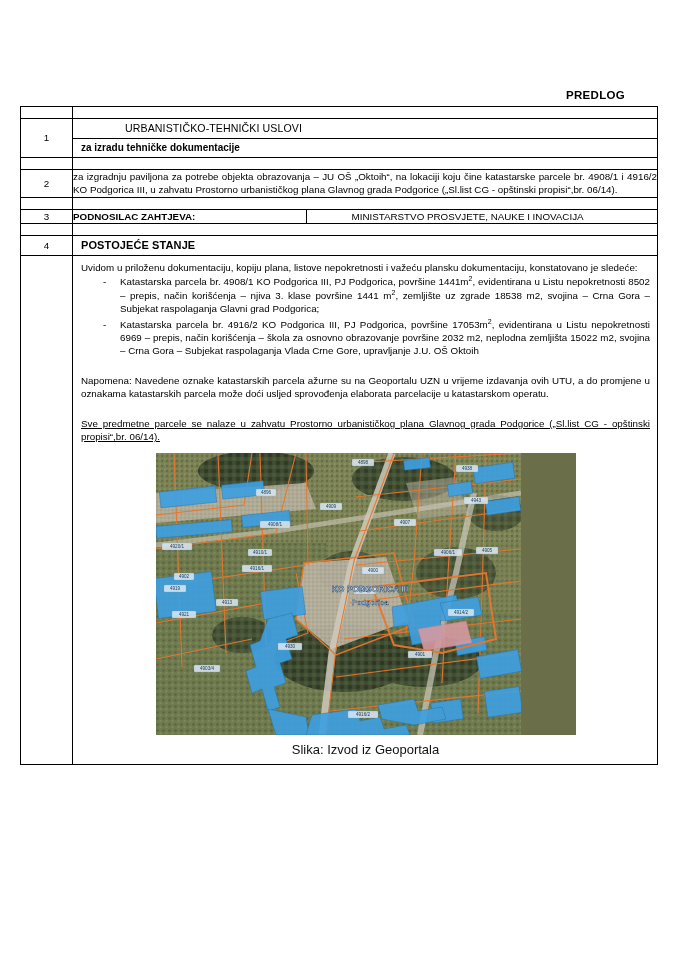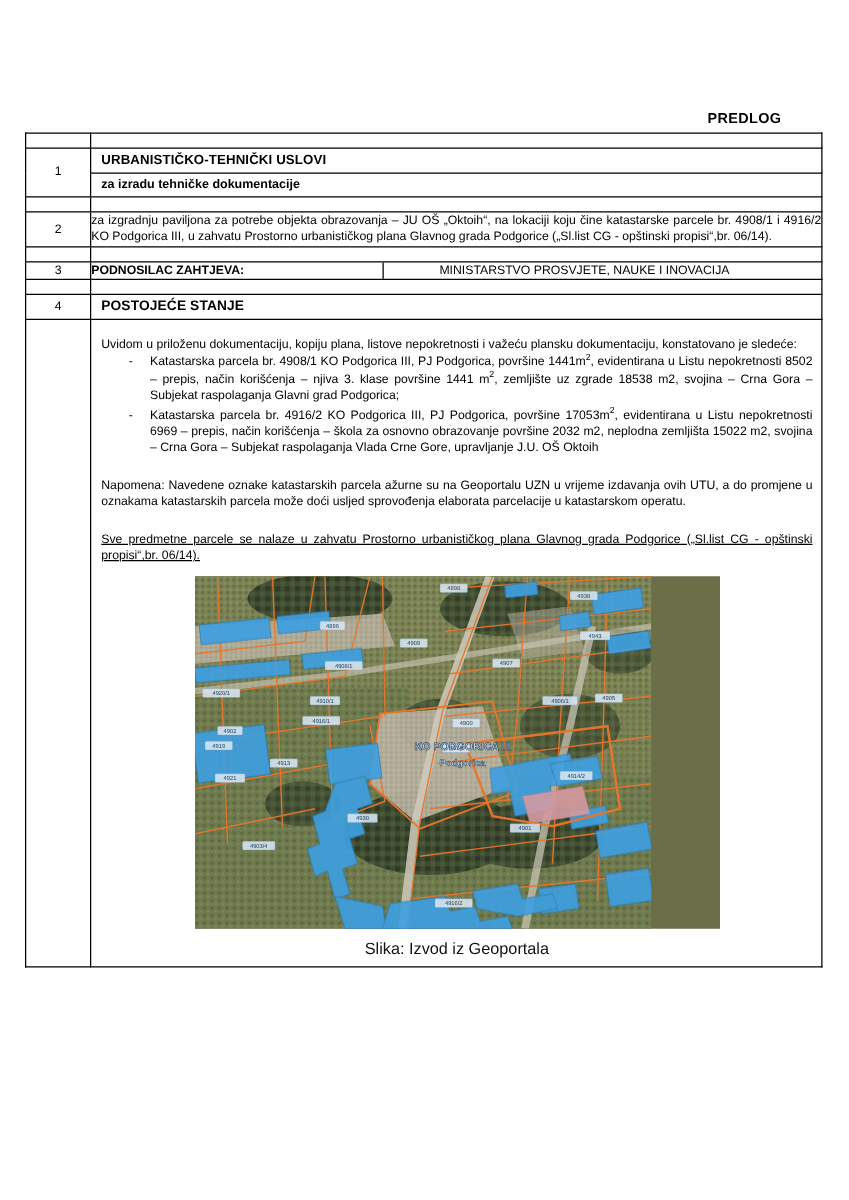--- a/index.html
+++ b/index.html
@@ -70,24 +70,25 @@
     height: 11px;
   }
 
   
   .body-cell {
     padding: 3px 7px 4px 8px;
   }
   .body-cell.tight { padding: 2px 7px 2px 8px; }
 
   .title-line {
-    font-weight: bold;
+    font-weight: normal;
     font-size: 10.6px;
     line-height: 15px;
     letter-spacing: 0.1px;
+    margin-left: 44px;
   }
   .subtitle-line {
     font-weight: bold;
     font-size: 10px;
     line-height: 14px;
   }
 
   .para {
     text-align: justify;
     margin: 0;
@@ -234,21 +235,21 @@
         <td class="num-cell">4</td>
         <td class="body-cell tight">
           <div class="section-head">POSTOJEĆE STANJE</div>
         </td>
       </tr>
 
       <tr>
         <td></td>
         <td class="body-cell" style="padding:4px 7px 3px 8px;">
 
-          <p class="para" style="margin-top:9px;">Uvidom u priloženu dokumentaciju, kopiju plana, listove nepokretnosti i važeću plansku dokumentaciju, konstatovano je sledeće:</p>
+          <p class="para" style="margin-top:1px;">Uvidom u priloženu dokumentaciju, kopiju plana, listove nepokretnosti i važeću plansku dokumentaciju, konstatovano je sledeće:</p>
 
           <ul class="dash-list">
             <li>
               Katastarska parcela br. 4908/1 KO Podgorica III, PJ Podgorica, površine 1441m<sup>2</sup>, evidentirana u Listu nepokretnosti 8502 – prepis, način korišćenja – njiva 3. klase površine 1441 m<sup>2</sup>, zemljište uz zgrade 18538 m2, svojina – Crna Gora – Subjekat raspolaganja Glavni grad Podgorica;
             </li>
             <li style="margin-top:2px;">
               Katastarska parcela br. 4916/2 KO Podgorica III, PJ Podgorica, površine 17053m<sup>2</sup>, evidentirana u Listu nepokretnosti 6969 – prepis, način korišćenja – škola za osnovno obrazovanje površine 2032 m2, neplodna zemljišta 15022 m2, svojina – Crna Gora – Subjekat raspolaganja Vlada Crne Gore, upravljanje J.U. OŠ Oktoih
             </li>
           </ul>
 

